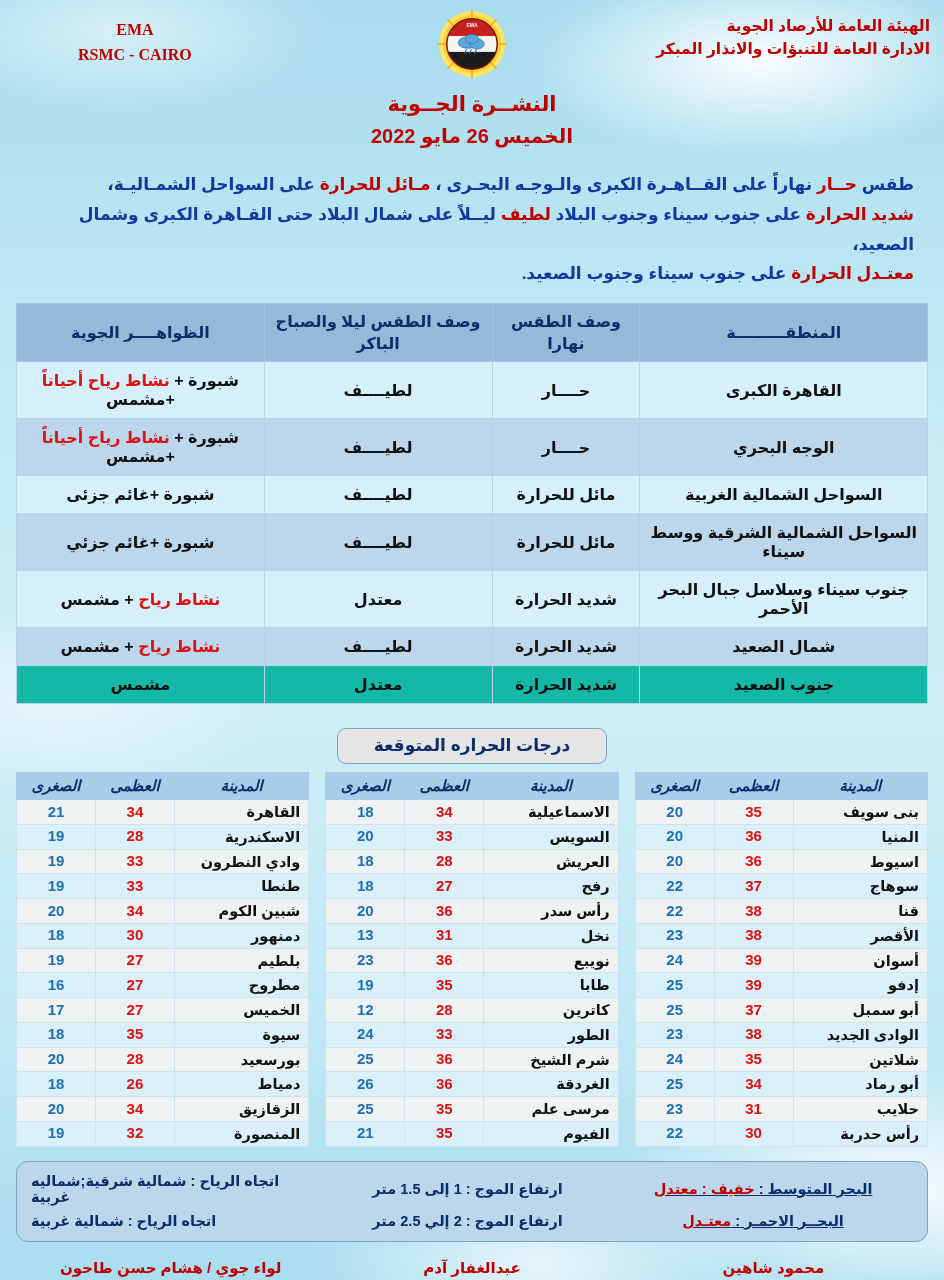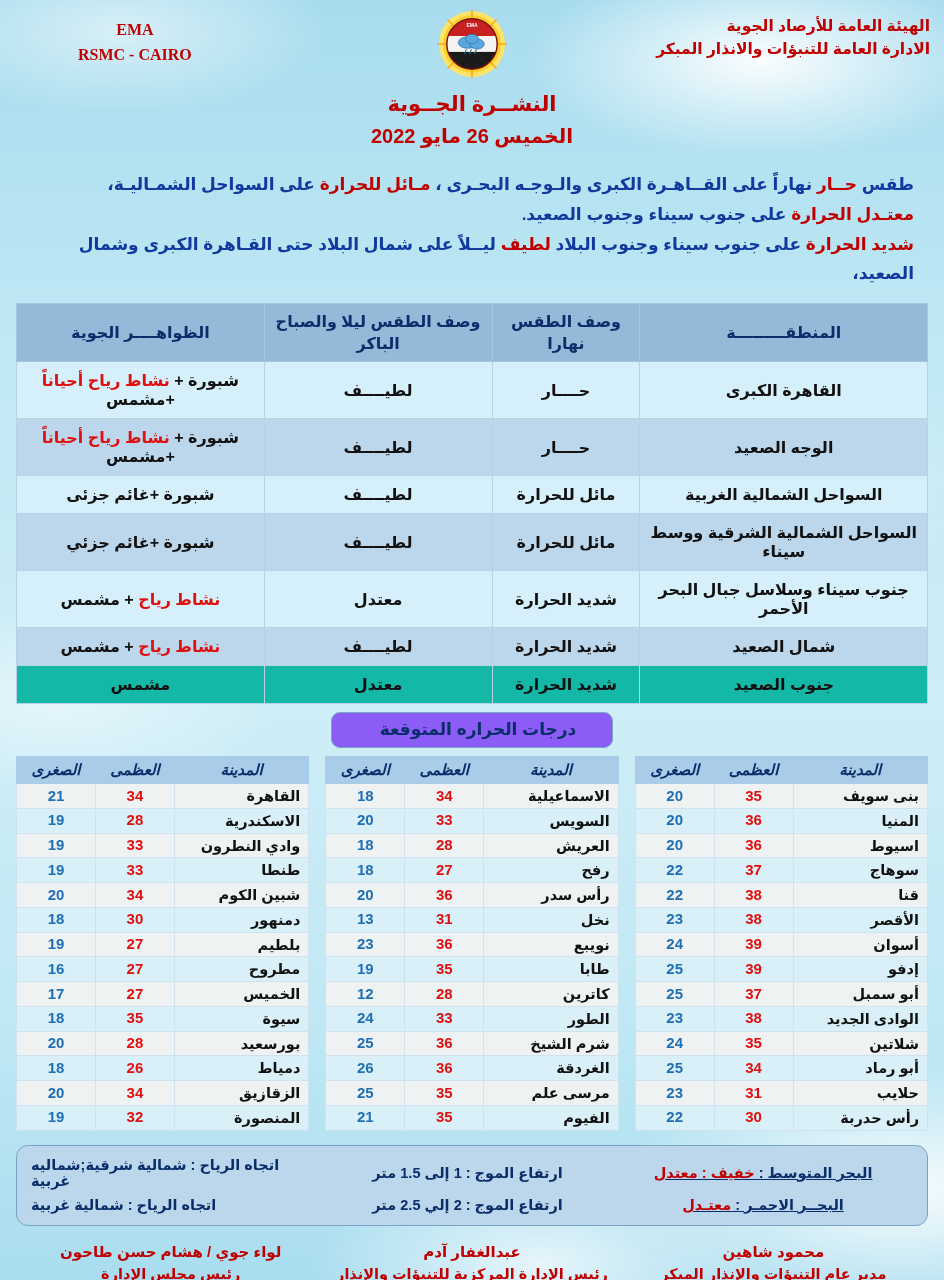--- a/index.html
+++ b/index.html
@@ -69,24 +69,24 @@
   }
   table.mtable tr.r-odd td{background:#d5f0fa;}
   table.mtable tr.r-even td{background:#bcd7ec;}
   table.mtable tr.r-last td{background:#14b8a6;}
   td.c-region{font-size:15.5px;}
   td.c-phen{font-size:16px;}
   .red{color:#e01010;}
 
   
   .temp-banner{
-    margin:8px auto 8px auto;width:268px;
-    background:#8b5cf6;border:1px solid #7ba3c4;border-radius:9px;
+    margin:24px auto 8px auto;width:268px;
+    background:#e5e5e5;border:1px solid #7ba3c4;border-radius:9px;
     text-align:center;font-size:17px;font-weight:bold;color:#0b2e6b;
-    padding:6px 0 7px 12px;
+    padding:6px 0 7px 0;
   }
 
   
   .temps{
     display:flex;justify-content:space-between;
     margin:2px 16px 0 16px;gap:16px;direction:rtl;
   }
   table.ttable{
     flex:1 1 0;border-collapse:collapse;direction:rtl;
     border:1px solid #9dbdd4;background:#fff;
@@ -193,24 +193,24 @@
   <div class="title-block">
     <div class="title-1">النشــرة الجــوية</div>
     <div class="title-2">الخميس 26 مايو 2022</div>
   </div>
 
   <div class="intro">
     <div>
       <span class="bl">طقس </span><span class="rd">حــار</span><span class="bl"> نهاراً على القــاهـرة الكبرى والـوجـه البحـرى ، </span><span class="rd">مـائل للحرارة</span><span class="bl"> على السواحل الشمـاليـة،</span>
     </div>
     <div>
+      <span class="rd">شديد الحرارة</span><span class="bl"> على جنوب سيناء وجنوب البلاد </span><span class="rd">لطيف</span><span class="bl"> ليــلاً على شمال البلاد حتى القـاهرة الكبرى  وشمال الصعيد،</span>
+    </div>
+    <div>
       <span class="rd">معتـدل الحرارة</span><span class="bl"> على جنوب سيناء وجنوب الصعيد.</span>
-    </div>
-    <div>
-      <span class="rd">شديد الحرارة</span><span class="bl"> على جنوب سيناء وجنوب البلاد </span><span class="rd">لطيف</span><span class="bl"> ليــلاً على شمال البلاد حتى القـاهرة الكبرى  وشمال الصعيد،</span>
     </div>
   </div>
 
   <div class="mtable-wrap">
     <table class="mtable">
       <thead>
         <tr>
           <th>المنطقـــــــــة</th>
           <th>وصف الطقس نهارا</th>
           <th>وصف الطقس ليلا والصباح الباكر</th>
@@ -218,21 +218,21 @@
         </tr>
       </thead>
       <tbody id="mtable-body">
           <tr class="r-odd">
             <td class="c-region">القاهرة الكبرى</td>
             <td class="c-day">حــــار</td>
             <td class="c-night">لطيــــف</td>
             <td class="c-phen"><span>شبورة + </span><span class="red">نشاط رياح أحياناً</span><span> +مشمس</span></td>
           </tr>
           <tr class="r-even">
-            <td class="c-region">الوجه الصعيد</td>
+            <td class="c-region">الوجه البحري</td>
             <td class="c-day">حــــار</td>
             <td class="c-night">لطيــــف</td>
             <td class="c-phen"><span>شبورة + </span><span class="red">نشاط رياح أحياناً</span><span> +مشمس</span></td>
           </tr>
           <tr class="r-odd">
             <td class="c-region">السواحل الشمالية الغربية</td>
             <td class="c-day">مائل للحرارة</td>
             <td class="c-night">لطيــــف</td>
             <td class="c-phen"><span>شبورة +غائم جزئى</span></td>
           </tr>

